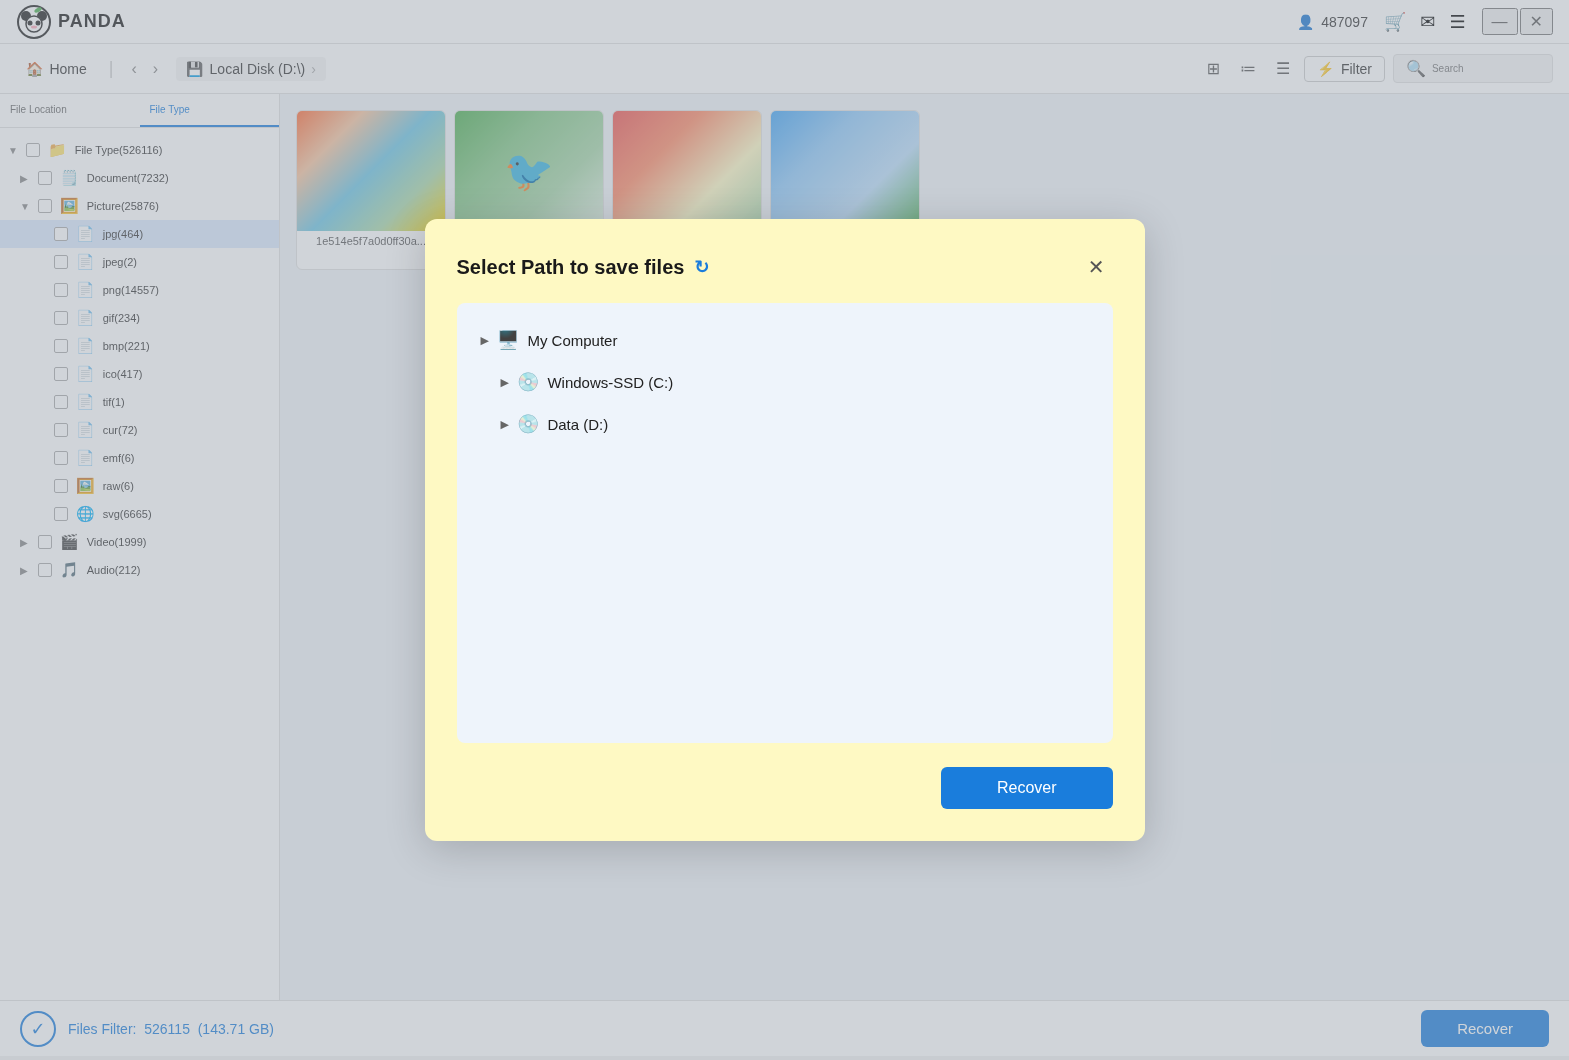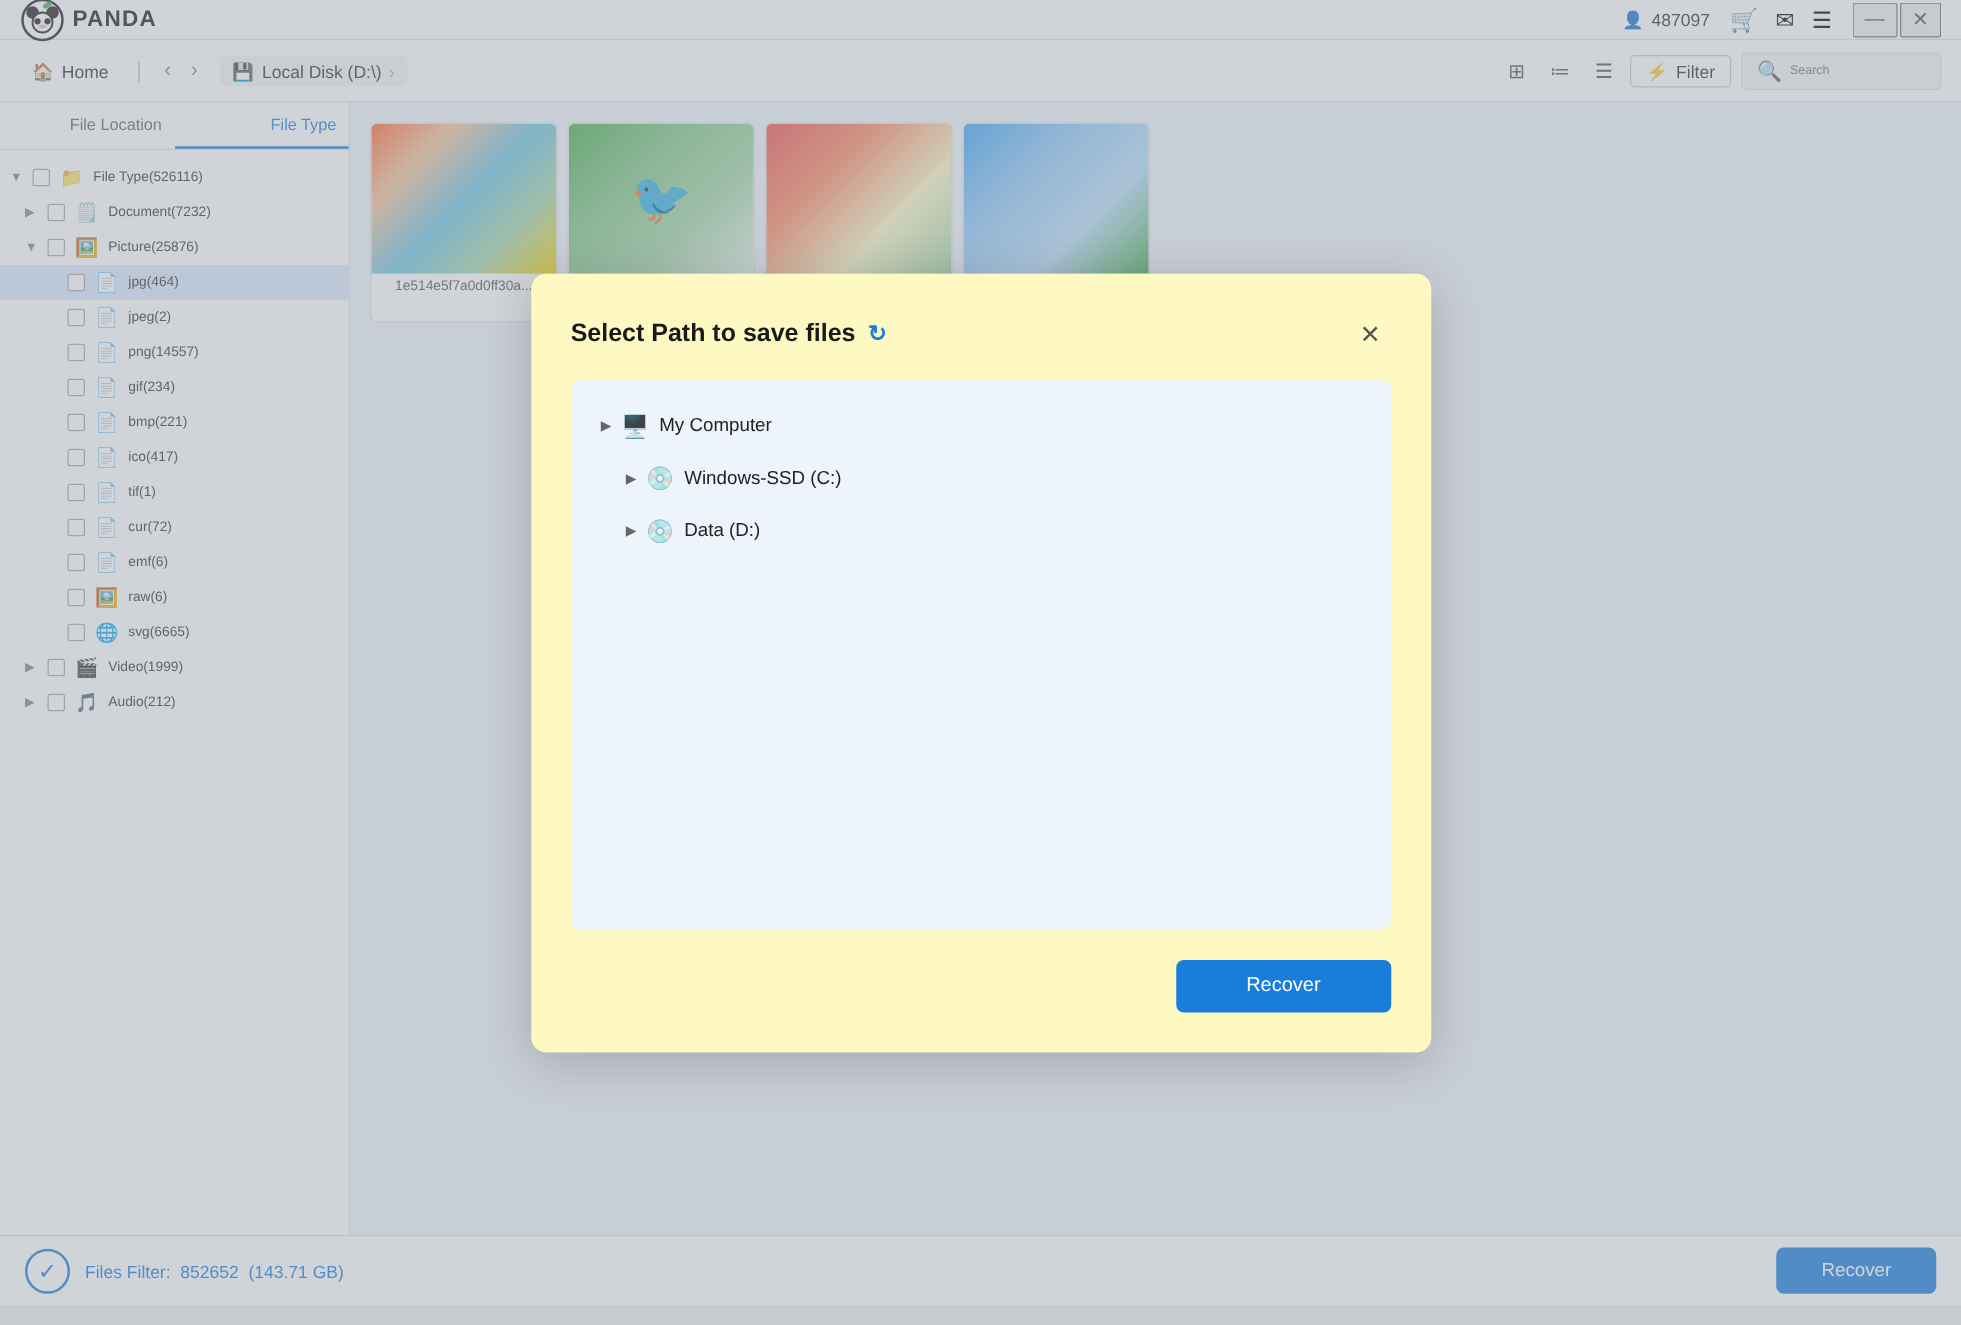--- a/index.html
+++ b/index.html
@@ -7,21 +7,21 @@
       width: 1569px;
       height: 1060px;
       font-family: 'Segoe UI', Arial, sans-serif;
       background: #f0f0f0;
       overflow: hidden;
       position: relative;
     }
 
     
     .titlebar {
-      height: 32px;
+      height: 44px;
       background: #ffffff;
       display: flex;
       align-items: center;
       padding: 0 16px;
       border-bottom: 1px solid #e0e0e0;
       justify-content: space-between;
     }
     .titlebar-left {
       display: flex;
       align-items: center;
@@ -170,22 +170,22 @@
       flex-direction: column;
       overflow-y: auto;
     }
     .sidebar-tabs {
       display: flex;
       border-bottom: 1px solid #e0e0e0;
     }
     .sidebar-tab {
       flex: 1;
       padding: 10px;
-      text-align: right;
-      font-size: 13px;
+      text-align: left;
+      font-size: 10px;
       cursor: pointer;
       color: #666;
       border-bottom: 2px solid transparent;
     }
     .sidebar-tab.active {
       color: #1a7ddc;
       border-bottom: 2px solid #1a7ddc;
     }
     .sidebar-tree {
       padding: 8px 0;
@@ -634,21 +634,21 @@
   </div>
 </div>
 
 <div class="statusbar">
   <div class="statusbar-left">
     <div class="check-circle">
       <span>✓</span>
     </div>
     <span class="files-found">
       <span>Files Filter:</span>
-      &nbsp;<span style="color:#1a7ddc;">852652</span>
+      &nbsp;<span style="color:#1a7ddc;">526115</span>
       &nbsp;<span>(143.71 GB)</span>
     </span>
   </div>
   <button class="recover-btn-main">Recover</button>
 </div>
 
 <div class="overlay">
   <div class="dialog">
     <div class="dialog-header">
       <div class="dialog-title">

